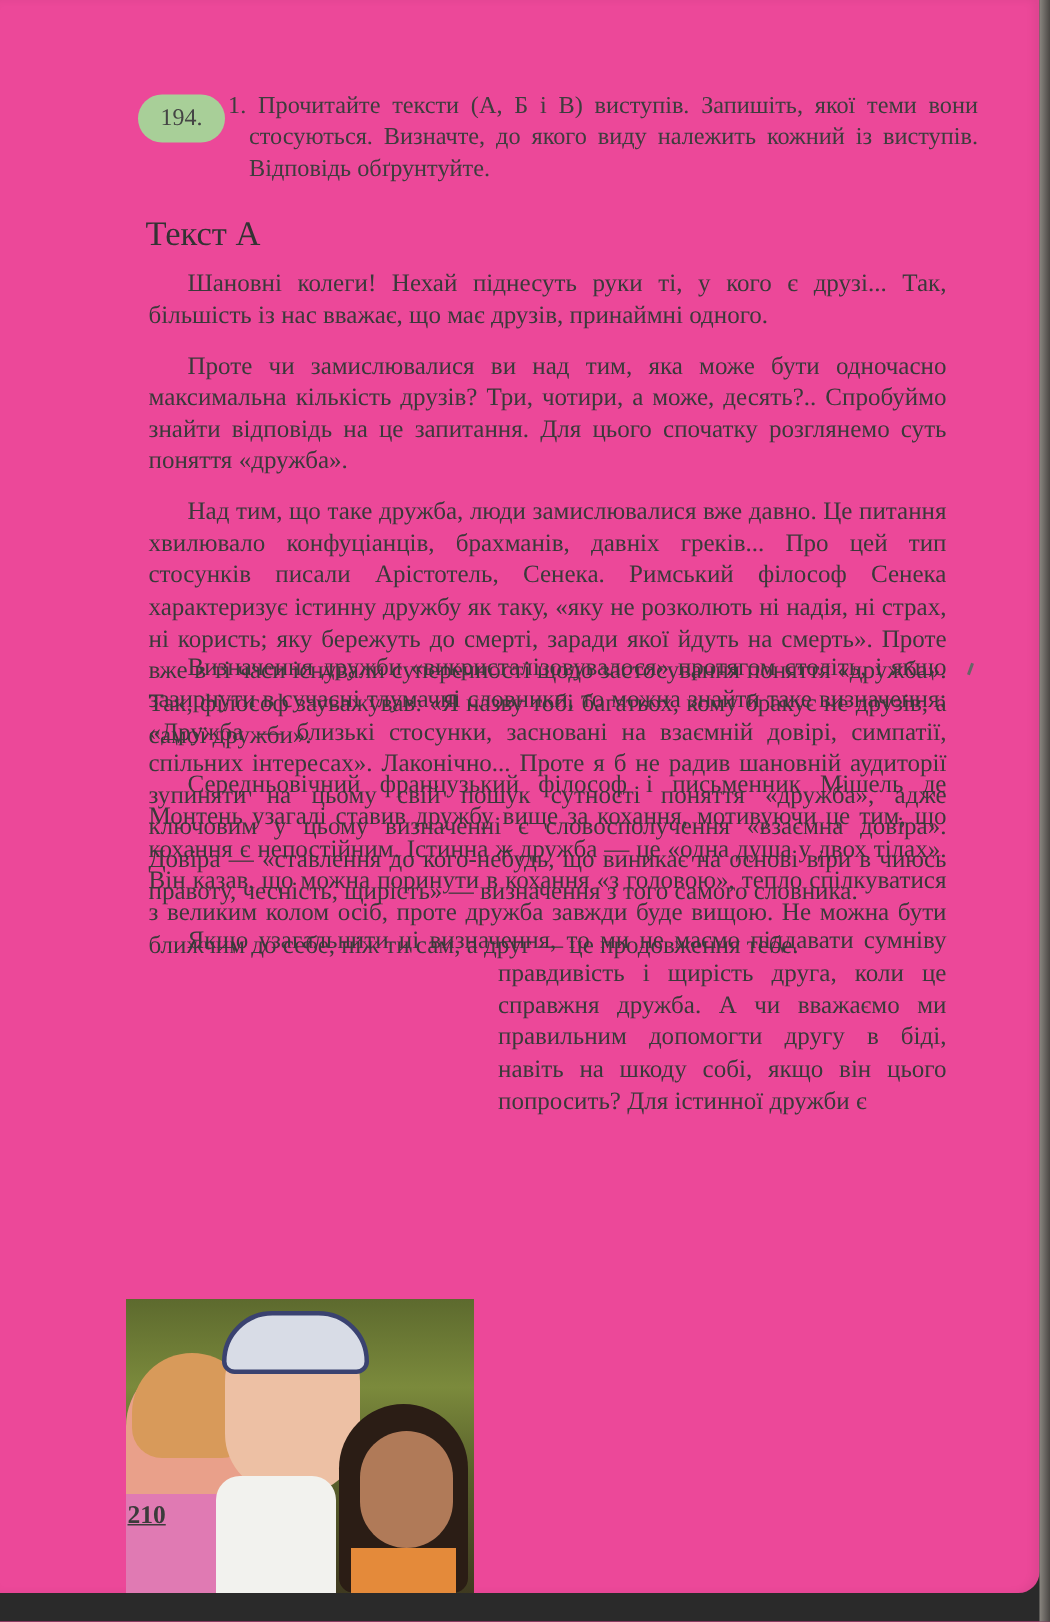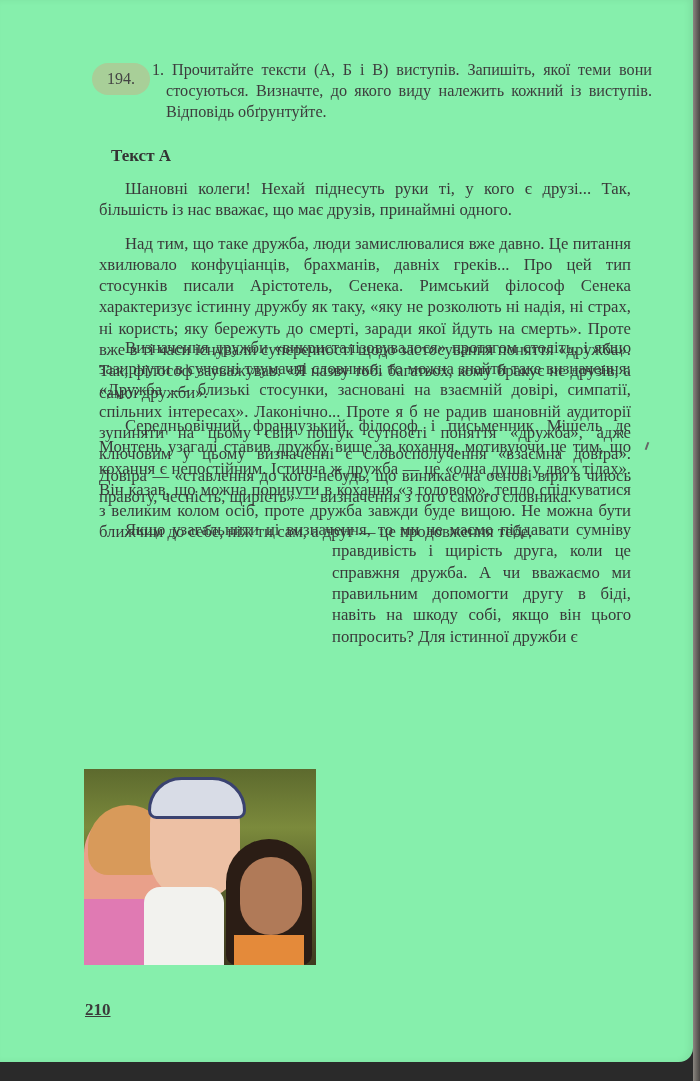--- a/index.html
+++ b/index.html
@@ -5,21 +5,21 @@
   html, body { margin: 0; padding: 0; }
   body {
     width: 700px; height: 1081px; overflow: hidden;
     background: #2a2a2a;
     position: relative;
     font-family: "Liberation Serif", "DejaVu Serif", serif;
   }
   .page {
     position: absolute; left: 0; top: 0;
     width: 693px; height: 1062px;
-    background: #86efac;
+    background: #ec4899;
     border-bottom-right-radius: 14px;
     box-shadow: inset -4px 0 6px rgba(0,0,0,0.06);
   }
   .spine {
     position: absolute; right: 0; top: 0; width: 7px; height: 1081px;
     background: linear-gradient(to right, #8a8680, #4a4744);
   }
   .task {
     position: absolute; left: 92px; top: 60px; width: 560px;
   }
@@ -43,23 +43,23 @@
     text-indent: -14px;
   }
   .body-text {
     position: absolute; left: 87px; top: 145px; width: 556px;
     font-size: 16.7px;
     line-height: 21.3px;
     color: #3a3a3a;
     text-align: justify;
   }
   .heading {
-    font-weight: bold;
-    margin-left: 24px;
-    font-size: 17px;
+    font-weight: normal;
+    margin-left: 10px;
+    font-size: 23px;
     line-height: 21px;
     color: #333;
   }
   .para { margin: 12px; text-indent: 26px; }
   .photo-float {
     float: left;
     width: 234px; height: 197px;
     margin: 4px 14px 4px -3px;
   }
   .photo {
@@ -90,20 +90,21 @@
 <div class="page">
 
   <div class="task">
     <div class="task-num">194.</div>
     <div class="task-text">1. Прочитайте тексти (А, Б і В) виступів. Запишіть, якої теми вони стосуються. Визначте, до якого виду належить кожний із виступів. Відповідь обґрунтуйте.</div>
   </div>
 
   <div class="body-text">
     <div class="heading">Текст А</div>
     <p class="para">Шановні колеги! Нехай піднесуть руки ті, у кого є друзі... Так, більшість із нас вважає, що має друзів, принаймні одного.</p>
+    <p class="para">Проте чи замислювалися ви над тим, яка може бути одночасно максимальна кількість друзів? Три, чотири, а може, десять?.. Спробуймо знайти відповідь на це запитання. Для цього спочатку розглянемо суть поняття «дружба».</p>
     <p class="para">Над тим, що таке дружба, люди замислювалися вже давно. Це питання хвилювало конфуціанців, брахманів, давніх греків... Про цей тип стосунків писали Арістотель, Сенека. Римський філософ Сенека характеризує істинну дружбу як таку, «яку не розколють ні надія, ні страх, ні користь; яку бережуть до смерті, заради якої йдуть на смерть». Проте вже в ті часи існували суперечності щодо застосування поняття «дружба». Так, філософ зауважував: «Я назву тобі багатьох, кому бракує не друзів, а самої дружби».</p>
     <p class="para">Середньовічний французький філософ і письменник Мішель де Монтень узагалі ставив дружбу вище за кохання, мотивуючи це тим, що кохання є непостійним. Істинна ж дружба — це «одна душа у двох тілах». Він казав, що можна поринути в кохання «з головою», тепло спілкуватися з великим колом осіб, проте дружба завжди буде вищою. Не можна бути ближчим до себе, ніж ти сам, а друг — це продовження тебе.</p>
     <div class="photo-float" style="margin-top:214px;">
       <div class="photo" title="three smiling women posing together outdoors">
         <div class="p1"></div>
           <div class="h1"></div>
           <div class="s1"></div>
         <div class="p2"></div>
           <div class="s2"></div>
           <div class="b2"></div>

